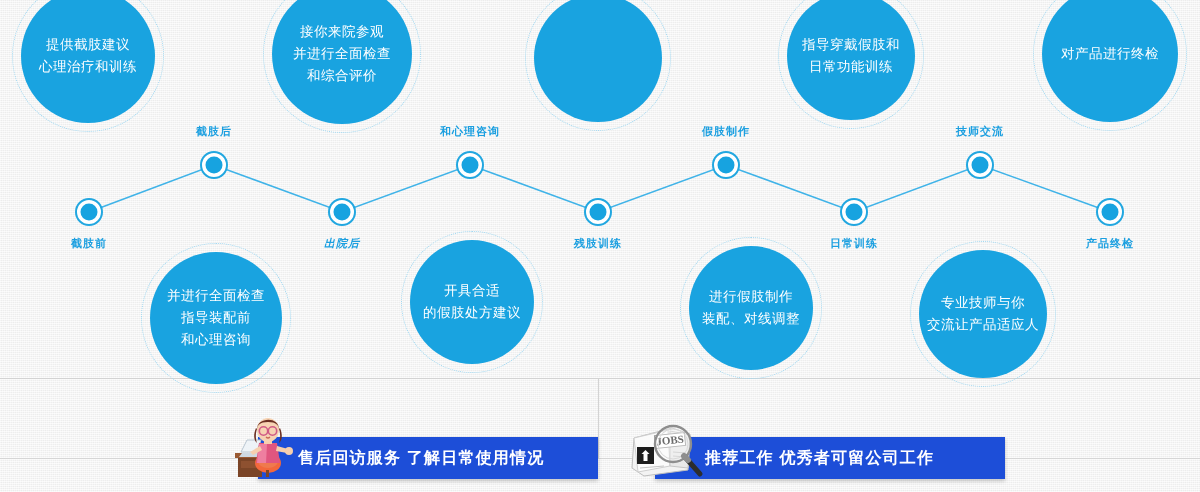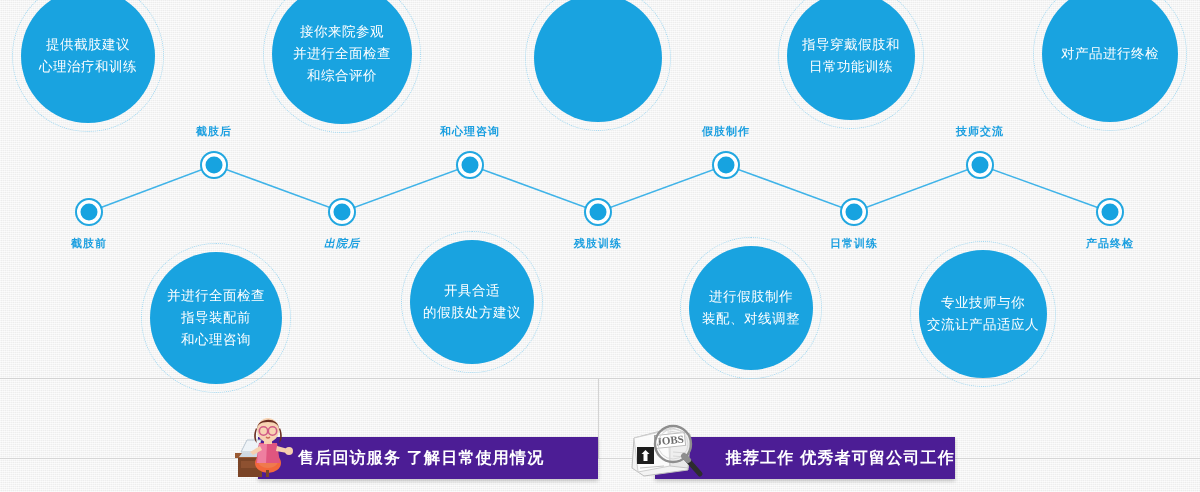--- a/index.html
+++ b/index.html
@@ -74,31 +74,31 @@
     background:#d3d3d3;z-index:1;
   }
   #rail-line{
     position:absolute;left:0;top:458px;width:1200px;height:1px;
     background:#d6d6d6;z-index:1;
   }
 
   
   .banner{
     position:absolute;height:42px;
-    background:#4c1d95;
+    background:#1d4ed8;
     display:flex;align-items:center;
     z-index:6;
     box-shadow:0 2px 4px rgba(0,0,0,.22);
   }
   .banner .btext{
     color:#ffffff;font-size:16px;font-weight:bold;letter-spacing:1.2px;
     white-space:nowrap;
   }
   #banner-service{left:258px;top:437px;width:300px;padding-left:40px;}
-  #banner-jobs{left:655px;top:437px;width:300px;justify-content:flex-end;}
+  #banner-jobs{left:655px;top:437px;width:300px;padding-left:50px;}
 
   
   .art{position:absolute;z-index:7;}
   #art-service{left:233px;top:413px;width:68px;height:66px;}
   #art-jobs{left:628px;top:418px;width:78px;height:62px;}
 </style>
 </head>
 <body>
 
 <div id="stage">

